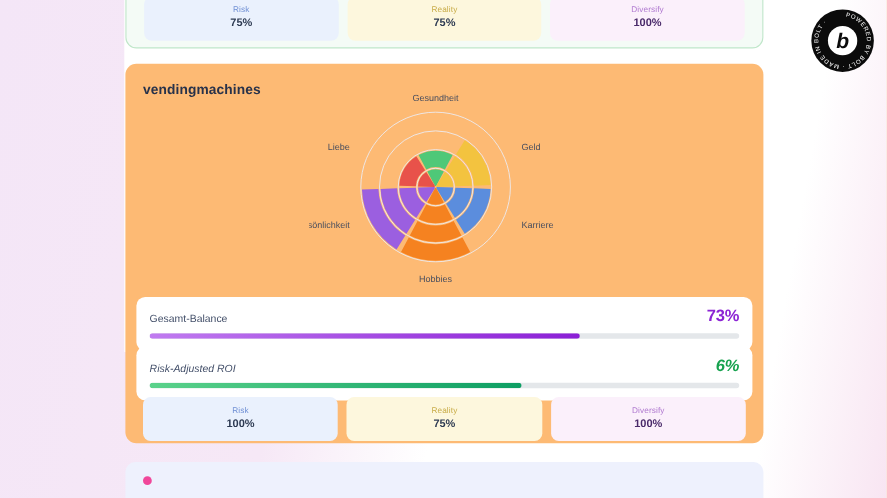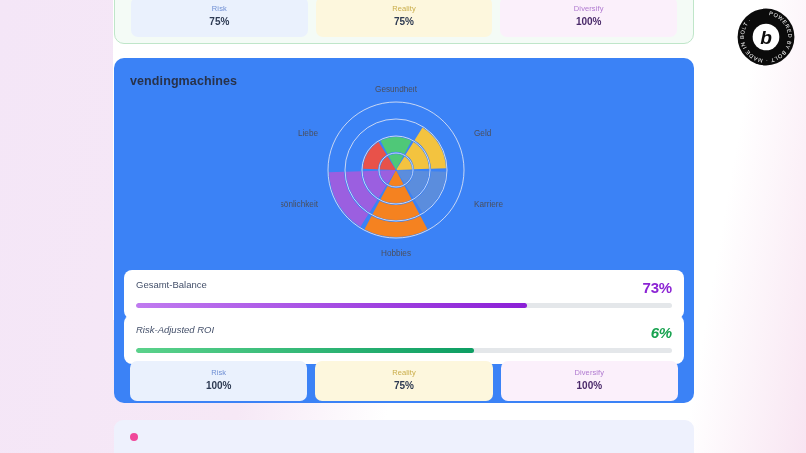--- a/index.html
+++ b/index.html
@@ -50,21 +50,21 @@
   .stat.reality   .stat-label { color: #c9ad4a; }
   .stat.diversify { background: #fbf0fb; }
   .stat.diversify .stat-label { color: #b07ad0; }
   .stat.diversify .stat-value { color: #4a2a6a; }
 
   
   .main-card {
     position: absolute;
     left: 1px; top: 58px;
     width: 580px; height: 345px;
-    background: #3b82f6;
+    background: #fdba74;
     border-radius: 10px;
   }
   .card-title {
     position: absolute; left: 16px; top: 16px;
     font-size: 12.5px; font-weight: bold; color: #28324a;
     letter-spacing: .1px;
   }
 
   
   .chart-wrap {
@@ -82,21 +82,21 @@
   
   .bar-card {
     position: absolute; left: 10px; right: 10px;
     background: #ffffff;
     border-radius: 8px;
     padding: 9px 12px 11px;
   }
   .bar-card.one { top: 212px; }
   .bar-card.two { top: 257px; font-style: italic; }
   .bar-head {
-    display: flex; align-items: flex-start; justify-content: space-between;
+    display: flex; align-items: flex-end; justify-content: space-between;
     margin-bottom: 7px;
   }
   .bar-name { font-size: 9.5px; color: #44506a; }
   .bar-pct  { font-size: 15px; font-weight: bold; letter-spacing: -.2px; }
   .bar-pct.purple { color: #8c24d4; margin-left: 20px; }
   .bar-pct.green  { color: #17a24f; }
   .track {
     height: 5px; border-radius: 3px; background: #e4e7ea; overflow: hidden;
   }
   .fill { height: 100%; border-radius: 3px; }

